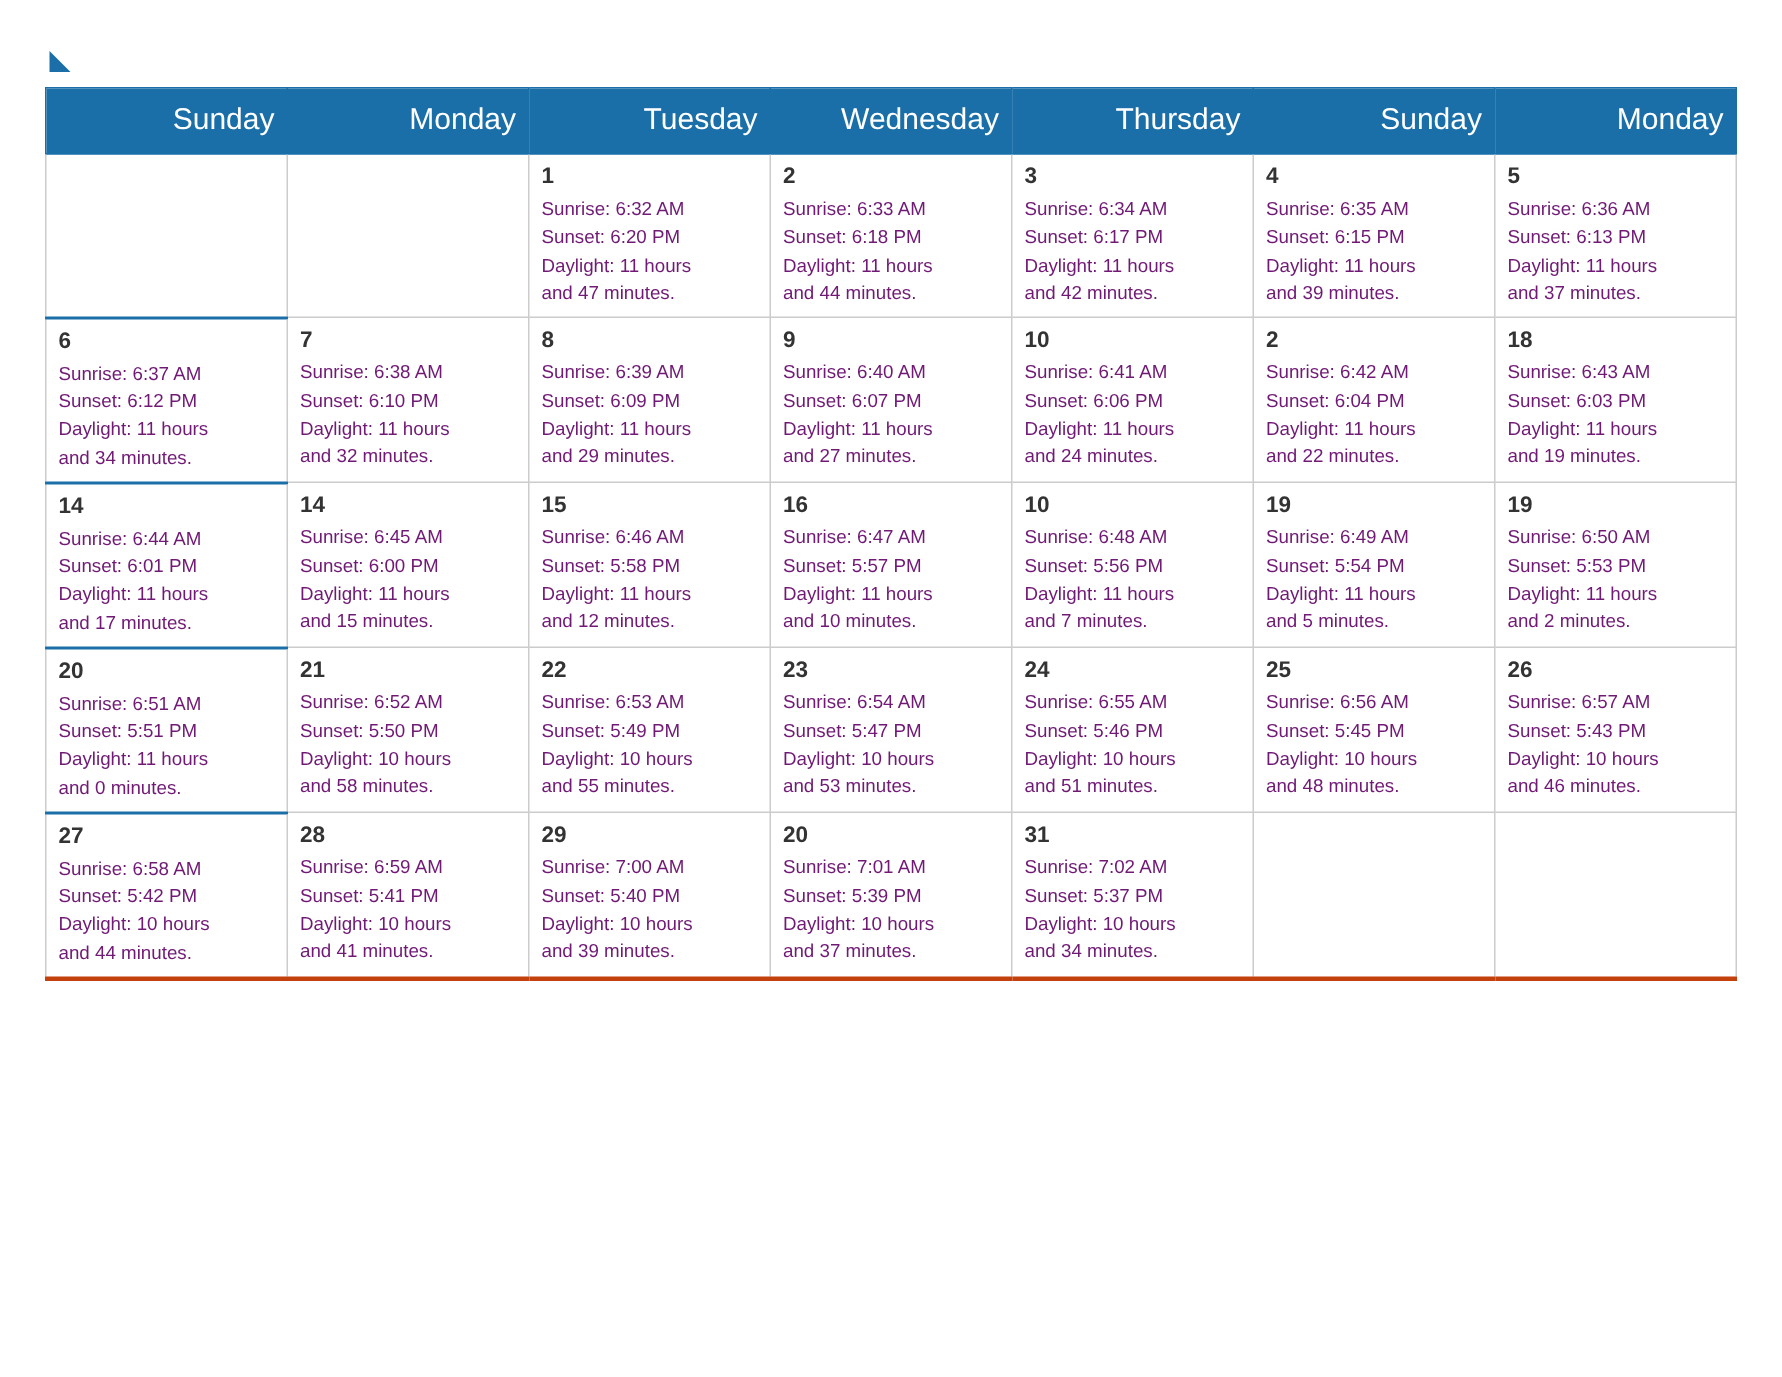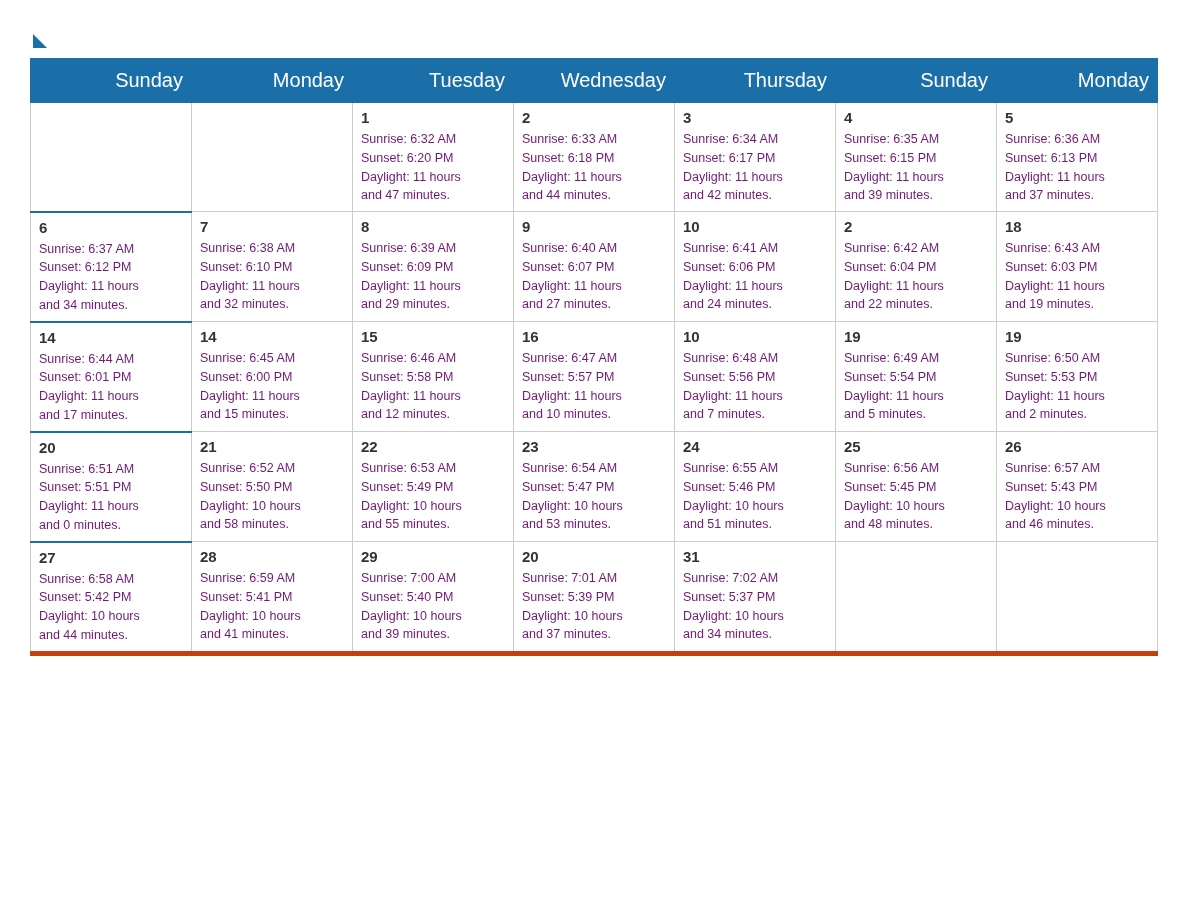--- a/index.html
+++ b/index.html
@@ -87,21 +87,21 @@
       color: #333;
       display: block;
       margin-bottom: 4px;
     }
     .day-info {
       font-size: 12.5px;
       color: #701a75;
       line-height: 1.5;
     }
     tr:last-child td {
-      border-bottom: 5px solid #c2410c;
+      border-bottom: 3px solid #c2410c;
     }
     .row-divider {
       border-top: 2px solid #1a6fa8 !important;
     }
   </style>
 </head>
 <body>
 
 <div class="header">
   <div class="logo">

